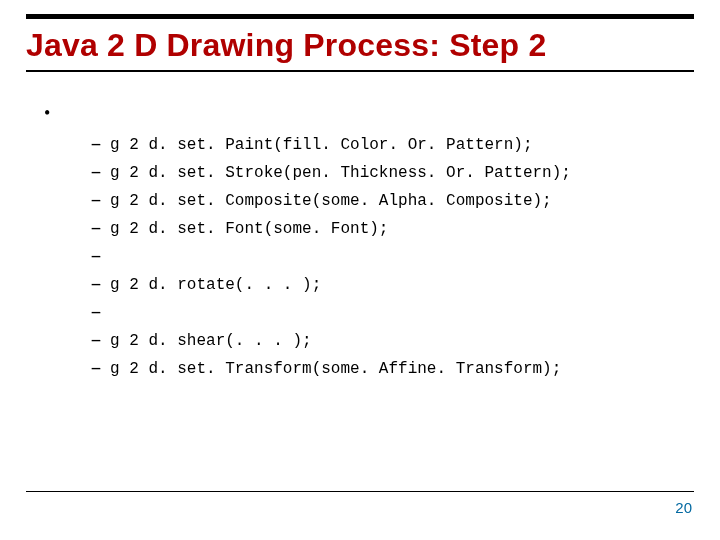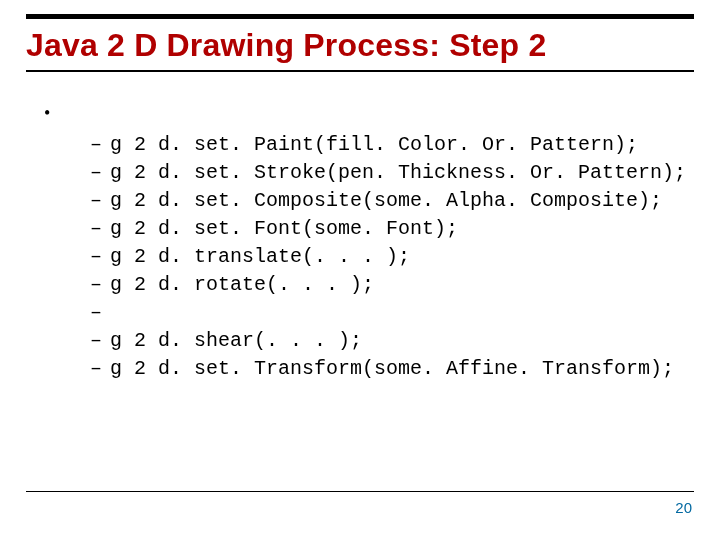--- a/index.html
+++ b/index.html
@@ -61,21 +61,21 @@
     gap: 8px;
     margin: 2px 0;
   }
   .dash {
     font-family: 'Courier New', monospace;
     font-size: 20px;
     line-height: 26px;
   }
   .code {
     font-family: 'Courier New', monospace;
-    font-size: 20px;
+    font-size: 16px;
     line-height: 26px;
     white-space: pre;
   }
   .footer-rule {
     position: absolute;
     left: 26px;
     right: 26px;
     bottom: 48px;
     height: 1px;
     background: #000;
@@ -114,21 +114,20 @@
       <div class="sub-item">
         <span class="dash">–</span>
         <span class="code">g 2 d. set. Composite(some. Alpha. Composite);</span>
       </div>
       <div class="sub-item">
         <span class="dash">–</span>
         <span class="code">g 2 d. set. Font(some. Font);</span>
       </div>
       <div class="sub-item">
         <span class="dash">–</span>
-        <span class="code">g 2 d. translate(. . . );</span>
       </div>
       <div class="sub-item">
         <span class="dash">–</span>
         <span class="code">g 2 d. rotate(. . . );</span>
       </div>
       <div class="sub-item">
         <span class="dash">–</span>
       </div>
       <div class="sub-item">
         <span class="dash">–</span>

